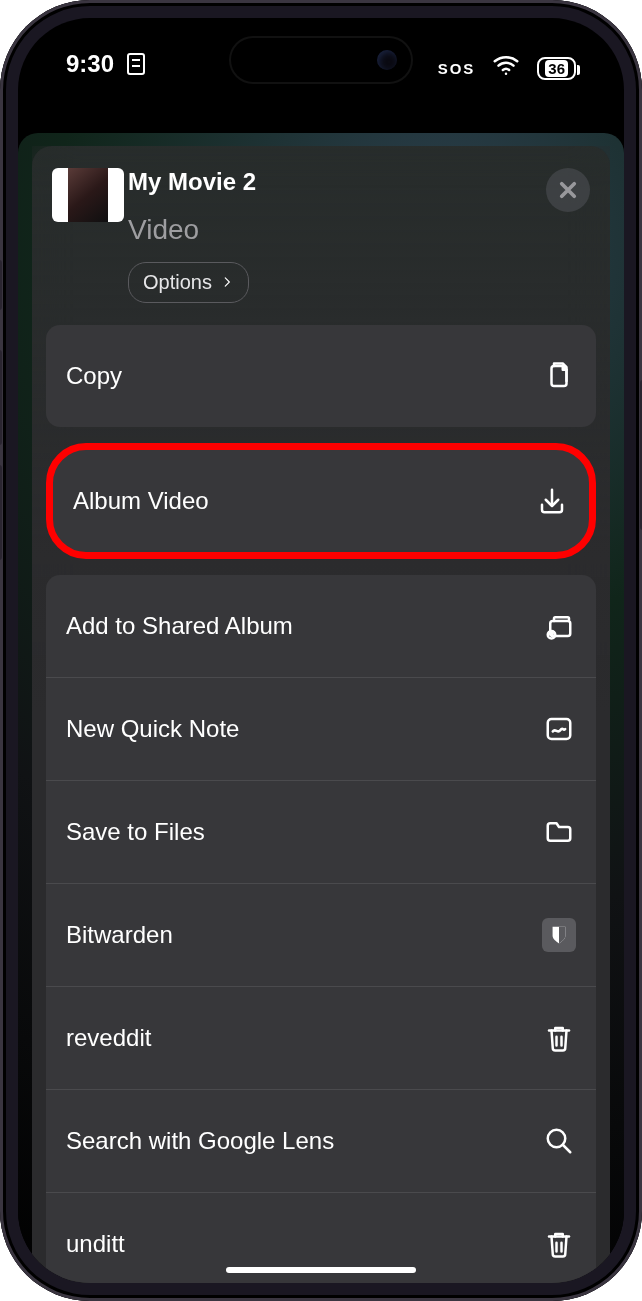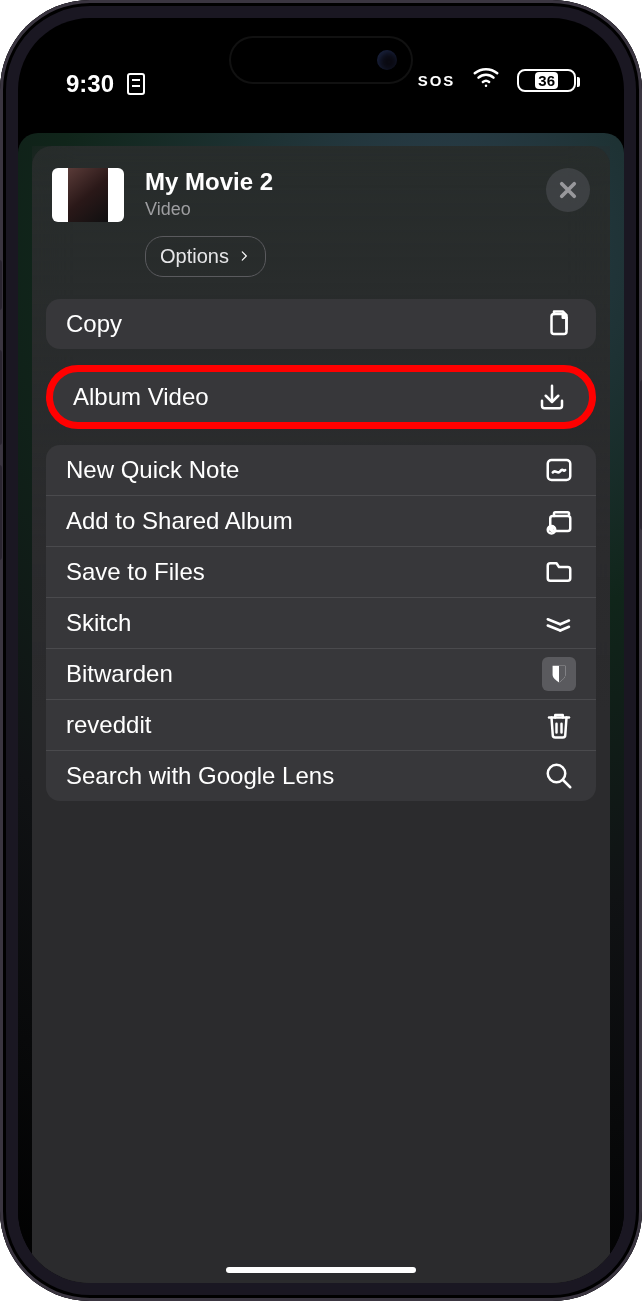--- a/index.html
+++ b/index.html
@@ -31,59 +31,59 @@
   .island{
     position:absolute;top:20px;left:50%;transform:translateX(-50%);
     width:180px;height:44px;background:#000;border-radius:30px;
     box-shadow:0 0 0 2px #111;
   }
   .island::after{
     content:"";position:absolute;right:14px;top:12px;width:20px;height:20px;
     background:#0a0a12;border-radius:50%;box-shadow:inset 2px 2px 6px #1a2340;
   }
   
-  .status{display:flex;justify-content:space-between;align-items:flex-end;
+  .status{display:flex;justify-content:space-between;align-items:flex-start;
     padding:32px 48px 0 48px;color:#fff;font-weight:600;font-size:24px;height:80px}
   .status .right{display:flex;align-items:center;gap:16px}
   .status .sos{font-size:15px;letter-spacing:2px;font-weight:700}
   .batt{display:inline-flex;align-items:center;border:2.5px solid #fff;border-radius:8px;
-    padding:1px 16px;font-size:15px;font-weight:700;position:relative}
+    padding:1px 6px;font-size:15px;font-weight:700;position:relative}
   .batt::after{content:"";position:absolute;right:-6px;top:6px;width:3px;height:10px;
     background:#fff;border-radius:0 2px 2px 0}
   .batt .fill{background:#fff;color:#000;border-radius:4px;padding:0 3px}
   .card-icon{display:inline-block;width:18px;height:22px;border:2px solid #fff;
     border-radius:3px;margin-left:6px;position:relative;vertical-align:-3px}
   .card-icon::after{content:"";position:absolute;left:3px;top:4px;width:8px;height:4px;
     border-top:2px solid #fff;border-bottom:2px solid #fff}
   
   .backdrop{position:absolute;inset:115px 0 0 0;background:
     radial-gradient(circle at 70% 10%,#2d4050 0%,#10251a 35%,#101214 60%,#000 100%);
     border-radius:20px 20px 0 0}
   .sheet{position:absolute;left:14px;right:14px;top:128px;bottom:0;
     background:var(--sheet-bg);border-radius:20px 20px 0 0;overflow:hidden}
   .sheet::before{content:"";position:absolute;inset:0;backdrop-filter:blur(20px);
     background:linear-gradient(180deg,rgba(30,50,40,0.25) 0%,rgba(43,43,45,0.95) 35%,var(--sheet-bg) 50%)}
   .sheet-inner{position:relative;padding:18px 14px 0}
   
-  .hdr{display:flex;align-items:flex-start;gap:21px;padding:4px 6px 22px}
+  .hdr{display:flex;align-items:flex-start;gap:4px;padding:4px 6px 22px}
   .thumb{width:72px;height:54px;background:#fff;border-radius:6px;overflow:hidden;
     display:flex;align-items:center;justify-content:center;flex:0 0 auto}
   .thumb-inner{width:40px;height:54px;
     background:linear-gradient(140deg,#5a3b38 0%,#2a1818 50%,#0f0f10 100%)}
   .hdr-text{flex:1;min-width:0}
   .title{color:var(--text);font-size:24px;font-weight:600;line-height:1.2}
-  .subtitle{color:var(--text-dim);font-size:18px;margin-top:2px}
+  .subtitle{color:var(--text-dim);font-size:28px;margin-top:17px}
   .close{width:44px;height:44px;border-radius:50%;
     background:rgba(120,120,128,0.28);display:flex;align-items:center;justify-content:center}
   .options{display:inline-flex;align-items:flex-start;gap:8px;margin-top:16px;
     padding:8px 14px;border:1px solid #5a5a5e;border-radius:18px;color:#e6e6e8;font-size:20px}
   
   .group{background:var(--card-dark);border-radius:14px;margin-bottom:16px;overflow:hidden}
   .row{display:flex;align-items:center;justify-content:space-between;
-    padding:8px 20px;color:var(--text);font-size:24px;font-weight:400;
+    padding:34px 20px;color:var(--text);font-size:24px;font-weight:400;
     border-top:1px solid var(--divider)}
   .row:first-child{border-top:none}
   .row .icon{width:34px;height:34px;flex:0 0 auto;display:flex;
     align-items:center;justify-content:center;color:#fff}
   .highlight{border:7px solid var(--red);border-radius:40px}
   
   svg{width:30px;height:30px;stroke:#fff;stroke-width:2;fill:none;stroke-linecap:round;stroke-linejoin:round}
   .icon.fill svg{fill:#fff;stroke:none}
   
   .home-ind{position:absolute;bottom:10px;left:50%;transform:translateX(-50%);
@@ -172,62 +172,51 @@
                   <path d="M7 11l5 5 5-5"></path>
                   <path d="M4 15v4a2 2 0 0 0 2 2h12a2 2 0 0 0 2-2v-4"></path>
                 </svg>
             </span>
           </div>
         </div>
 
         <div class="group">
 
           <div class="row">
-            <span>New Quick Note</span>
-            <span class="icon">
-              <svg viewBox="0 0 24 24">
-                  <rect x="3" y="4" width="18" height="16" rx="3"></rect>
-                  <path d="M7 14c2-3 4 2 6-1s3 1 4-1"></path>
-                </svg>
-            </span>
-          </div>
-
-          <div class="row">
             <span>Add to Shared Album</span>
             <span class="icon">
               <svg viewBox="0 0 24 24">
                   <rect x="5" y="8" width="16" height="12" rx="2"></rect>
                   <path d="M8 8V6a1 1 0 0 1 1-1h10a1 1 0 0 1 1 1v1"></path>
                   <circle cx="6" cy="19" r="3"></circle>
                   <circle cx="6" cy="18" r="1"></circle>
                 </svg>
             </span>
           </div>
 
+          <div class="row">
+            <span>New Quick Note</span>
+            <span class="icon">
+              <svg viewBox="0 0 24 24">
+                  <rect x="3" y="4" width="18" height="16" rx="3"></rect>
+                  <path d="M7 14c2-3 4 2 6-1s3 1 4-1"></path>
+                </svg>
+            </span>
+          </div>
+
 
           <div class="row">
             <span>Save to Files</span>
             <span class="icon">
               <svg viewBox="0 0 24 24">
                   <path d="M3 7a2 2 0 0 1 2-2h5l2 3h7a2 2 0 0 1 2 2v7a2 2 0 0 1-2 2H5a2 2 0 0 1-2-2z"></path>
                 </svg>
             </span>
           </div>
 
-          <div class="row">
-            <span>Skitch</span>
-            <span class="icon">
-              <svg viewBox="0 0 24 24">
-                  <path d="M3 9l10 4"></path>
-                  <path d="M3 14l10 4"></path>
-                  <path d="M13 13l7-3"></path>
-                  <path d="M13 18l7-3"></path>
-                </svg>
-            </span>
-          </div>
 
           <div class="row">
             <span>Bitwarden</span>
             <span class="icon fill" style="background:#5a5a5e;border-radius:6px;padding:4px">
               <svg viewBox="0 0 24 24" style="width:22px;height:22px">
                   <path d="M5 3h14v10c0 4-7 8-7 8s-7-4-7-8V3z" fill="#fff"></path>
                   <path d="M12 3v18" stroke="#5a5a5e" stroke-width="0"></path>
                   <path d="M12 3h7v10c0 4-7 8-7 8V3z" fill="#5a5a5e"></path>
                 </svg>
             </span>
@@ -248,20 +237,31 @@
           <div class="row">
             <span>Search with Google Lens</span>
             <span class="icon">
               <svg viewBox="0 0 24 24" stroke-width="3">
                   <circle cx="10" cy="10" r="7"></circle>
                   <path d="M15 15l6 6"></path>
                 </svg>
             </span>
           </div>
 
+          <div class="row">
+            <span>unditt</span>
+            <span class="icon">
+              <svg viewBox="0 0 24 24">
+                  <path d="M4 6h16"></path>
+                  <path d="M9 6V4h6v2"></path>
+                  <path d="M6 6l1 14a2 2 0 0 0 2 2h6a2 2 0 0 0 2-2l1-14"></path>
+                  <path d="M10 11v7M14 11v7"></path>
+                </svg>
+            </span>
+          </div>
 
 
         </div>
       </div>
     </div>
 
     <div class="home-ind"></div>
   </div>
 </div>
 

